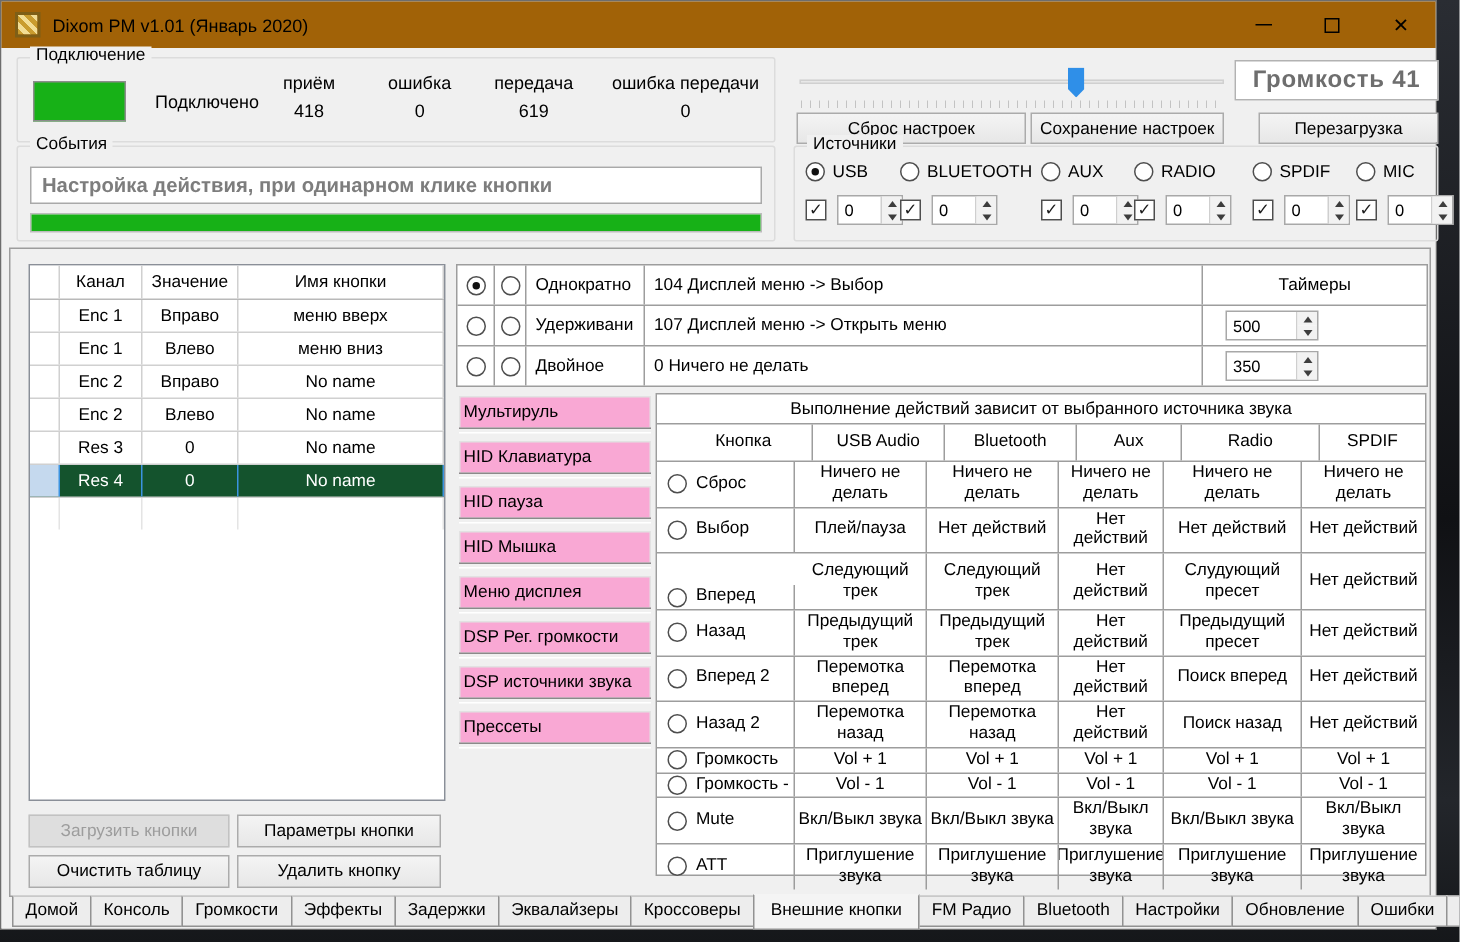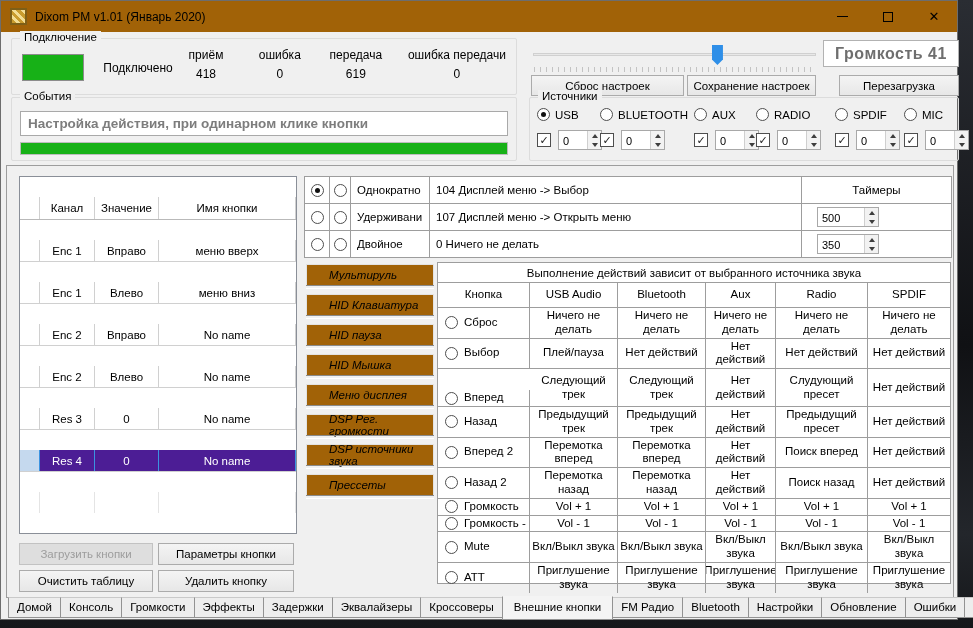--- a/index.html
+++ b/index.html
@@ -79,52 +79,52 @@
   .spin{display:inline-flex;width:44px;height:20px;border:1px solid #a8a8a8;background:#fff;margin-left:7px;}
   .spin .v{flex:1;font-size:11px;padding:4px 0 0 4px;color:#000;}
   .spin .btns{width:14px;border-left:1px solid #cfcfcf;display:flex;flex-direction:column;}
   .spin .sb{flex:1;display:flex;align-items:center;justify-content:center;background:#f2f2f2;}
   .tri-up{width:0;height:0;border-left:3px solid transparent;border-right:3px solid transparent;border-bottom:4px solid #3d3d3d;}
   .tri-dn{width:0;height:0;border-left:3px solid transparent;border-right:3px solid transparent;border-top:4px solid #3d3d3d;}
   
   .tabpage{position:absolute;left:5px;top:133px;width:948px;height:433px;border:1px solid #9d9d9d;background:#f0f0f0;}
   
   .grid{position:absolute;left:18px;top:144px;width:278px;height:358px;background:#fff;border:1px solid #8a8f98;font-size:11.5px;overflow:hidden;}
-  .grow{display:flex;height:22px;border-bottom:1px solid #d0d0d0;background:#fff;margin-top:20px;}
+  .grow{display:flex;height:22px;border-bottom:1px solid #d0d0d0;background:#fff;}
   .grow.head{height:23px;border-bottom:1px solid #b9b9b9;}
   .gc{border-right:1px solid #d0d0d0;display:flex;align-items:center;justify-content:center;overflow:hidden;white-space:nowrap;}
-  .grow.sel{background:#4c1d95;color:#fff;}
+  .grow.sel{background:#14532d;color:#fff;}
   .grow.sel .gc{border-right-color:#3b93e0;}
   .grow.sel .gc.rowhdr{background:#c5d9ee;}
   .grow.ghost{border-bottom:none;height:21px;}
   .grow.ghost .gc{border-right-color:#e4e4e4;}
   
   .clicktbl{position:absolute;left:303px;top:144px;width:648px;height:82px;border:1px solid #9d9d9d;background:#fff;font-size:11.5px;display:flex;flex-direction:column;}
   .crow2{flex:1;display:flex;border-bottom:1px solid #9d9d9d;align-items:stretch;}
   .crow2:last-child{border-bottom:none;}
   .ccell{border-right:1px solid #9d9d9d;display:flex;align-items:center;justify-content:center;}
   .ccell.txt{justify-content:flex-start;padding-left:6px;}
   .ccell:last-child{border-right:none;}
   
   .cattabs{position:absolute;left:305px;top:232px;width:128px;}
   .cattab{
     height:21px;margin-bottom:9px;position:relative;
-    display:flex;align-items:center;padding-left:22px;
-    font-size:11.5px;background:#a16207;border:1px solid #e2e2e2;border-bottom:none;cursor:default;font-style:italic;
+    display:flex;align-items:center;padding-left:2px;
+    font-size:11.5px;background:#f9a8d4;border:1px solid #e2e2e2;border-bottom:none;cursor:default;
   }
   .cattab::after{
     content:'';position:absolute;left:-1px;right:-1px;bottom:-4px;height:2px;
     border-top:1px solid #8a8a8a;border-bottom:1px solid #ffffff;
   }
   
   .matrix{position:absolute;left:436px;top:230px;width:514px;height:322px;border:1px solid #9d9d9d;background:#fff;font-size:11.5px;display:flex;flex-direction:column;}
   .m-title{height:20px;flex:none;border-bottom:1px solid #9d9d9d;display:flex;align-items:center;justify-content:center;}
   .m-row{flex:1;display:flex;border-bottom:1px solid #9d9d9d;}
   .m-row:last-child{border-bottom:none;}
-  .m-row.head{flex:none;height:25px;}
+  .m-row.head{flex:none;height:25px;padding-left:12px;}
   .mc{border-right:1px solid #9d9d9d;display:flex;align-items:center;justify-content:center;text-align:center;line-height:1.2;padding:1px 2px;overflow:hidden;}
   .mc:last-child{border-right:none;}
   .mc.lbl{justify-content:flex-start;text-align:left;padding-left:7px;gap:6px;}
   
   .blbtn{position:absolute;height:22px;}
   
   .bottomtabs{position:absolute;left:5px;top:565px;width:948px;height:24px;display:flex;align-items:flex-start;padding-left:2px;}
   .btab{
     font-size:11.5px;padding:3px 8px 4px;background:#ededed;
     border:1px solid #929292;border-top:1px solid #c9c9c9;

